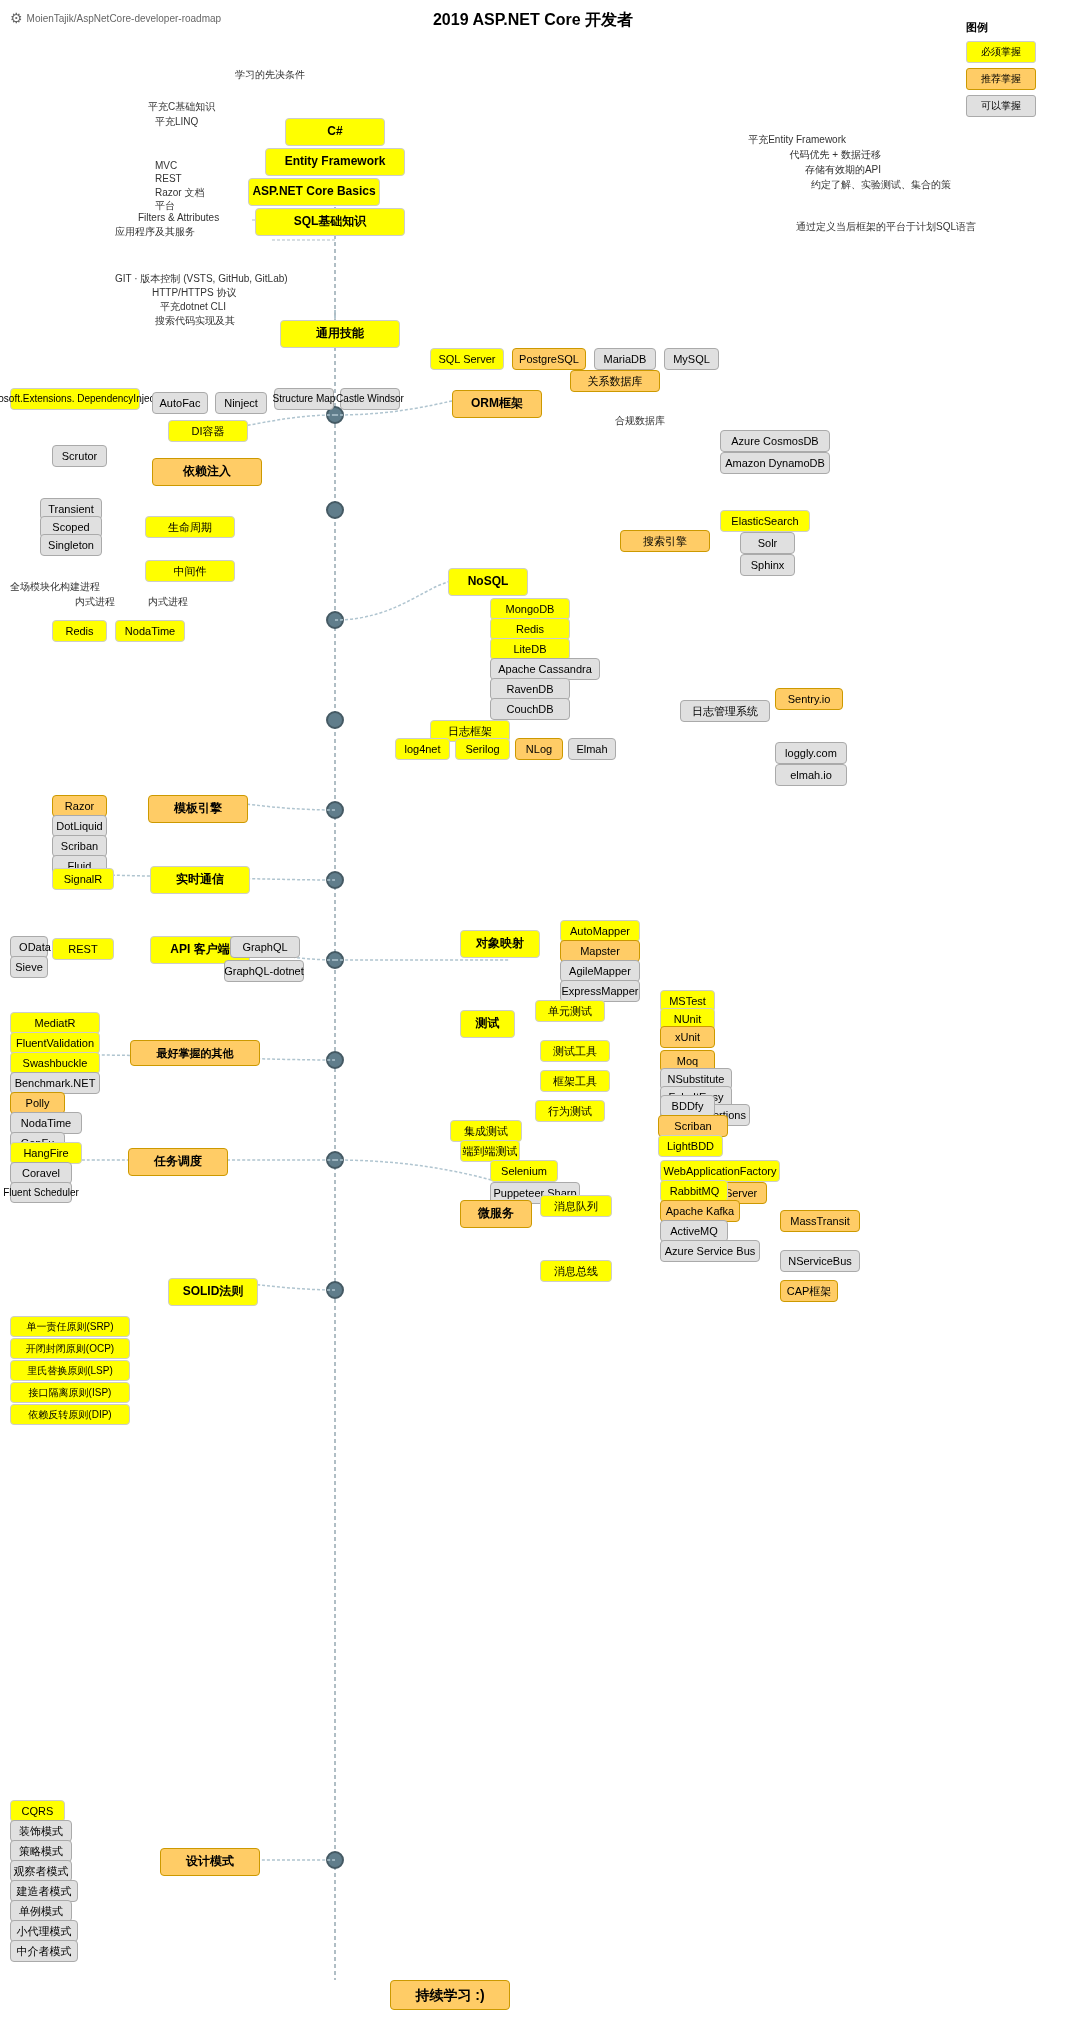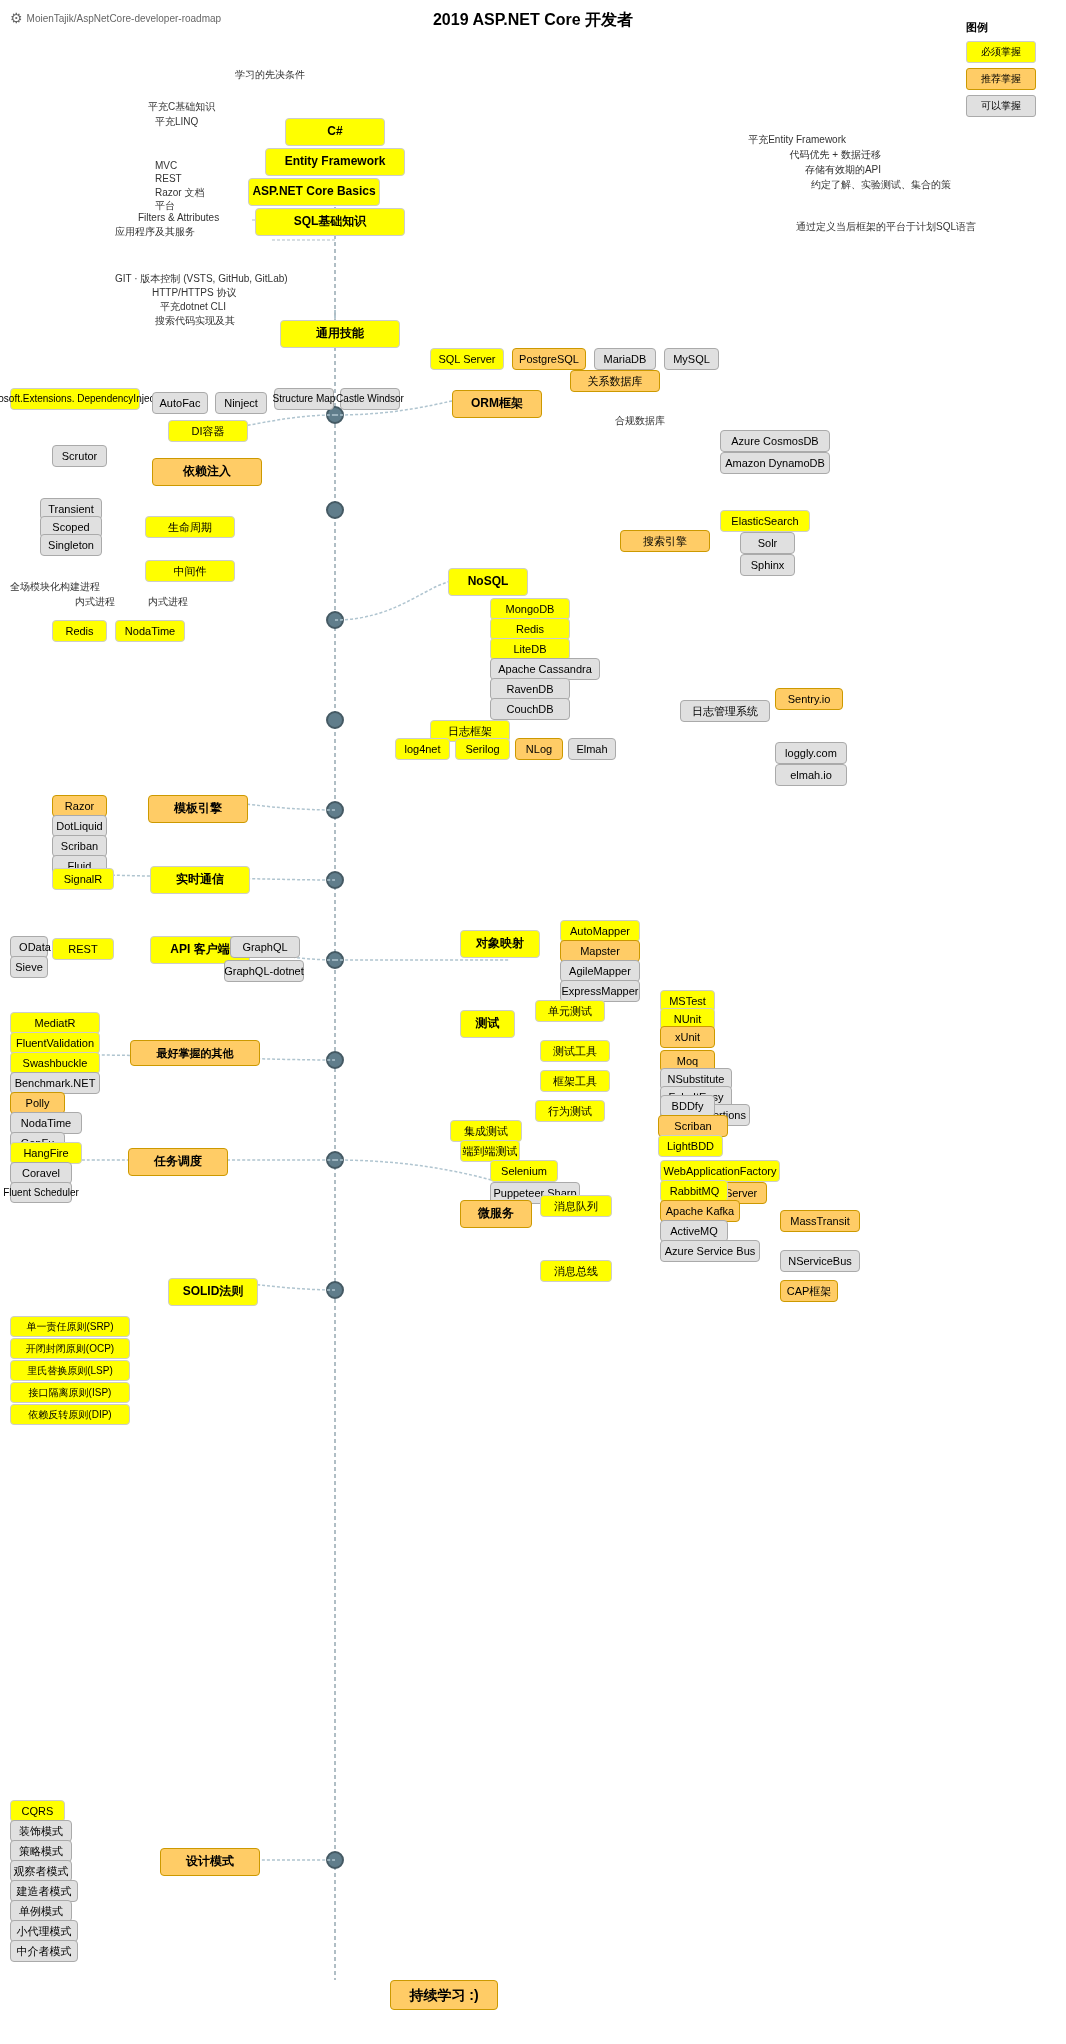--- a/index.html
+++ b/index.html
@@ -605,17 +605,17 @@
   <div class="node node-gray" style="top:1900px;left:10px;width:62px;">
     <span>单例模式</span>
   </div>
   <div class="node node-gray" style="top:1920px;left:10px;width:68px;">
     <span>小代理模式</span>
   </div>
   <div class="node node-gray" style="top:1940px;left:10px;width:68px;">
     <span>中介者模式</span>
   </div>
 
-  <div class="node node-orange node-large" style="top:1980px;left:390px;width:108px;font-size:14px;font-weight:bold;">
+  <div class="node node-orange node-large" style="top:1980px;left:390px;width:120px;font-size:14px;font-weight:bold;">
     <span>持续学习 :)</span>
   </div>
 
 </div>
 
 </body></html>

